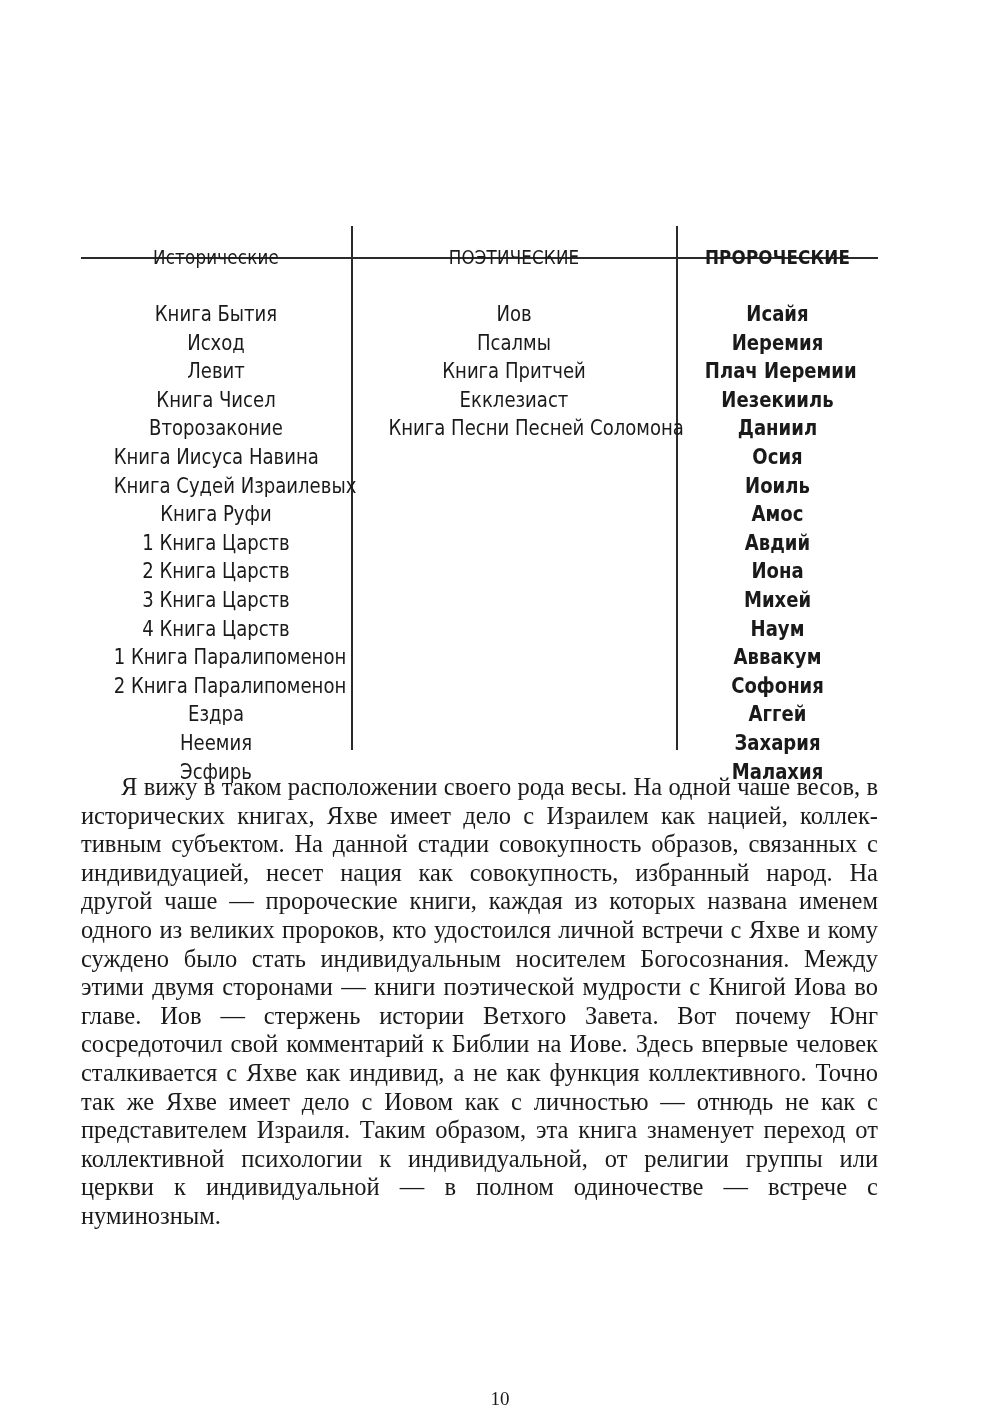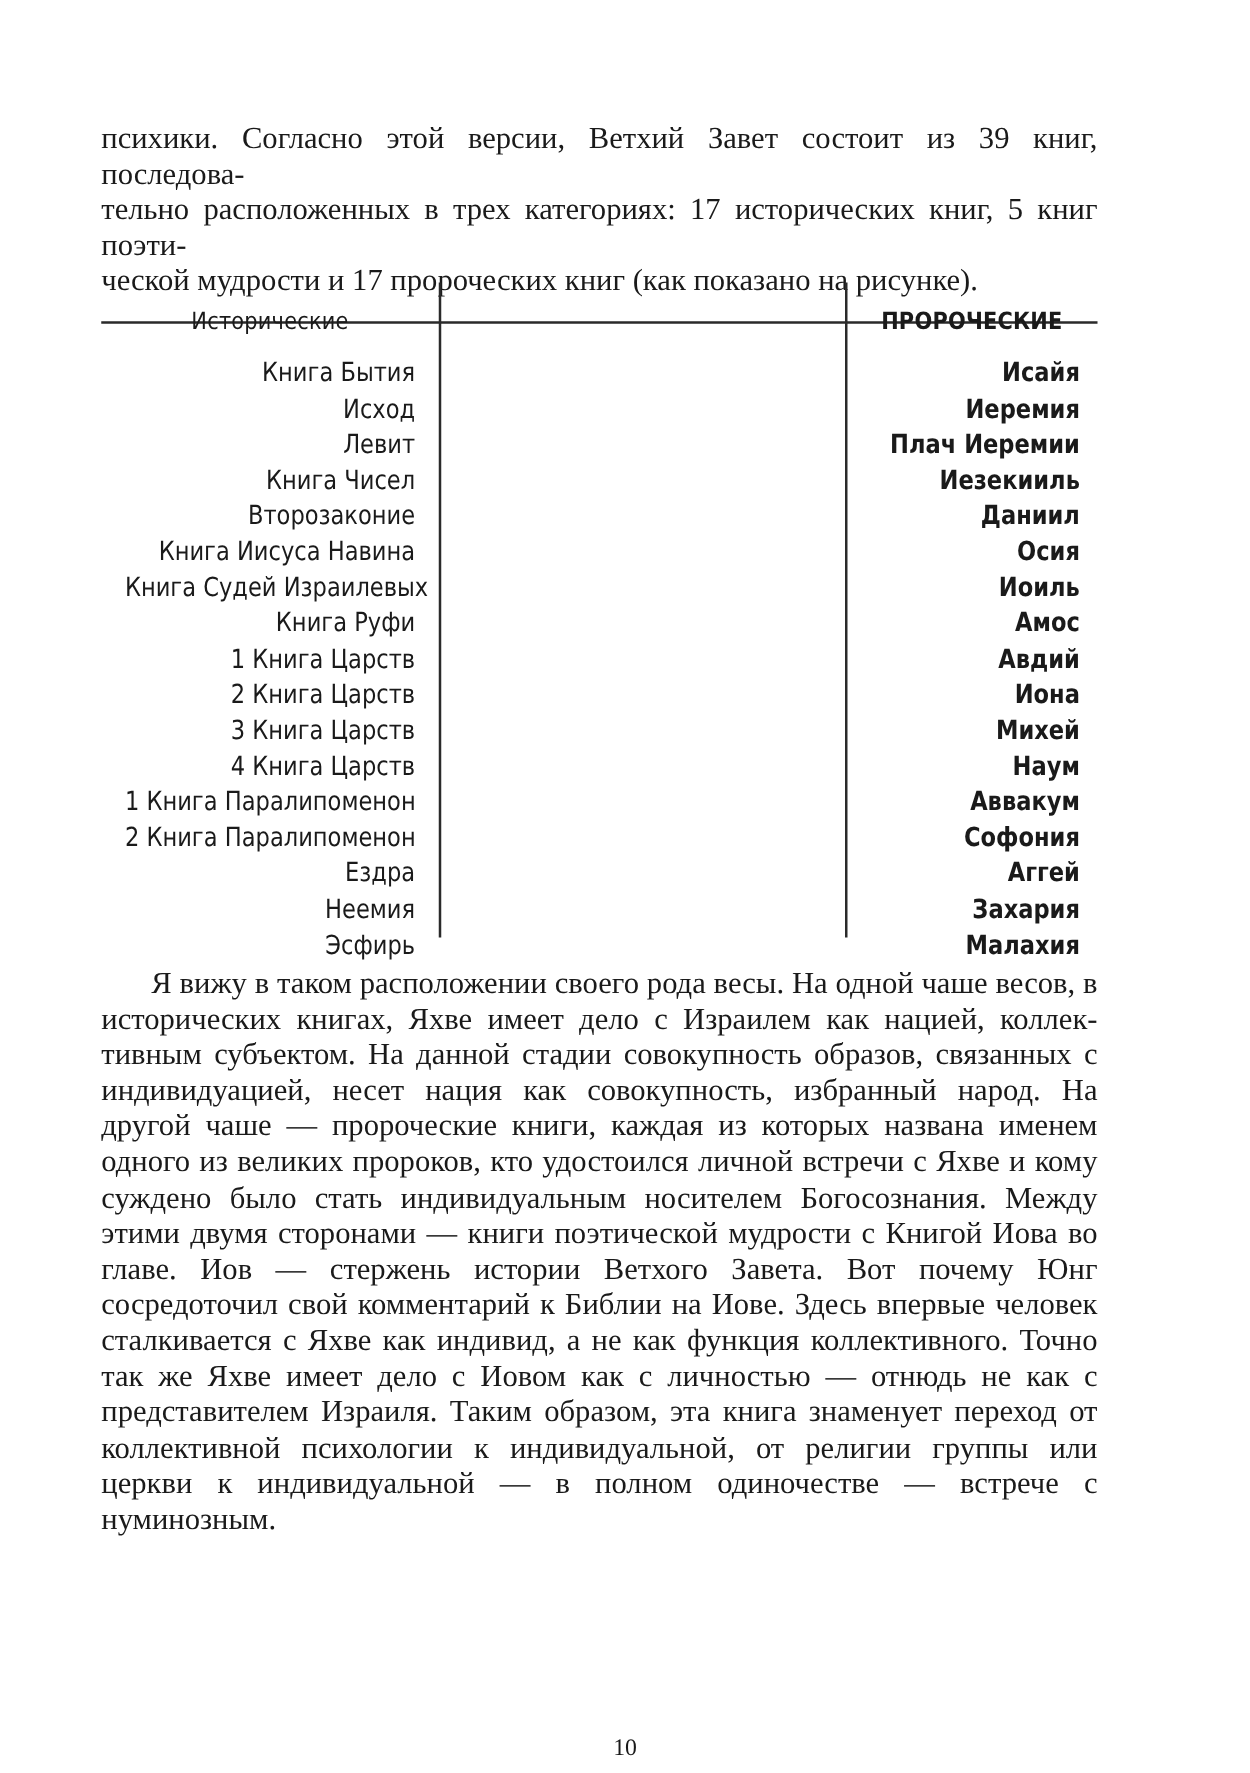--- a/index.html
+++ b/index.html
@@ -16,34 +16,29 @@
   .table-wrap { position: absolute; left: 81px; top: 226px; width: 797px; height: 525px; font-family: "DejaVu Sans", "Liberation Sans", sans-serif; }
   .hline { position: absolute; left: 0; top: 31px; width: 797px; height: 2px; background: #2a2a2a; }
   .vline { position: absolute; top: 0; width: 1.5px; height: 524px; background: #2a2a2a; }
   .v1 { left: 270px; }
   .v2 { left: 595px; }
   .col { position: absolute; top: 16px; text-align: center; }
   .col1 { left: 0; width: 270px; }
   .col2 { left: 271px; width: 324px; }
   .col3 { left: 596px; width: 201px; font-weight: bold; }
   .col-head { height: 32px; line-height: 30px; font-size: 19px; letter-spacing: 0.2px; transform: scaleX(0.88); }
-  .col ul { list-style: none; margin: 0; padding: 10px 0 0 0; text-align: right; }
+  .col ul { list-style: none; margin: 16px; padding: 10px 0 0 0; }
   .col li { height: 28.6px; line-height: 28.6px; font-size: 21px; white-space: nowrap; transform: scaleX(0.86); }
   .page-number { position: absolute; left: 0; width: 1000px; top: 1388px; text-align: center; font-family: "Liberation Serif", "DejaVu Serif", serif; font-size: 19px; }
 </style>
 </head>
 <body>
 
 <div class="page">
 
-  <div class="para-block top-para">
-    <p>психики. Согласно этой версии, Ветхий Завет состоит из 39 книг, последова-</p>
-    <p>тельно расположенных в трех категориях: 17 исторических книг, 5 книг поэти-</p>
-    <p>ческой мудрости и 17 пророческих книг (как показано на рисунке).</p>
-  </div>
 
   <div class="table-wrap">
     <div class="hline"></div>
     <div class="vline v1"></div>
     <div class="vline v2"></div>
 
     <div class="col col1">
       <div class="col-head">Исторические</div>
       <ul>
         <li>Книга Бытия</li>
@@ -59,20 +54,30 @@
         <li>3 Книга Царств</li>
         <li>4 Книга Царств</li>
         <li>1 Книга Паралипоменон</li>
         <li>2 Книга Паралипоменон</li>
         <li>Ездра</li>
         <li>Неемия</li>
         <li>Эсфирь</li>
       </ul>
     </div>
 
+    <div class="col col2">
+      <div class="col-head">ПОЭТИЧЕСКИЕ</div>
+      <ul>
+        <li>Иов</li>
+        <li>Псалмы</li>
+        <li>Книга Притчей</li>
+        <li>Екклезиаст</li>
+        <li>Книга Песни Песней Соломона</li>
+      </ul>
+    </div>
 
     <div class="col col3">
       <div class="col-head">ПРОРОЧЕСКИЕ</div>
       <ul>
         <li>Исайя</li>
         <li>Иеремия</li>
         <li>Плач Иеремии</li>
         <li>Иезекииль</li>
         <li>Даниил</li>
         <li>Осия</li>

